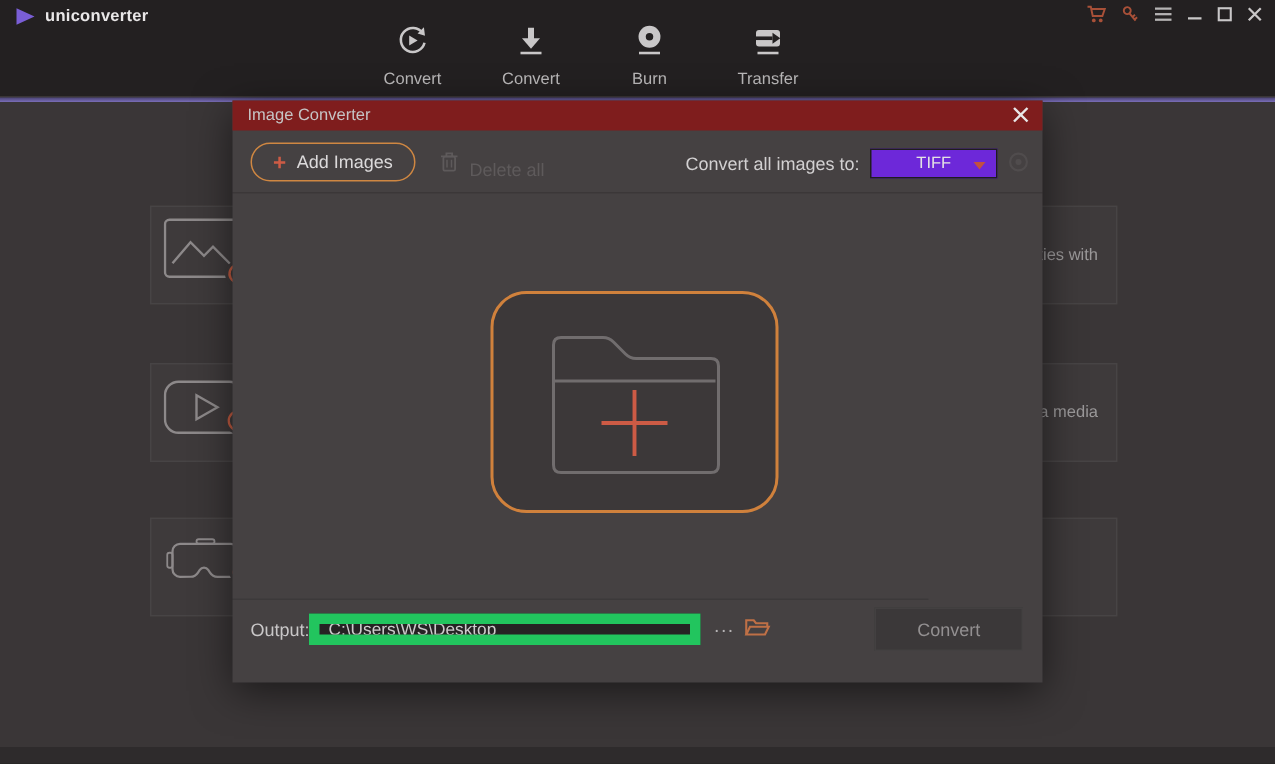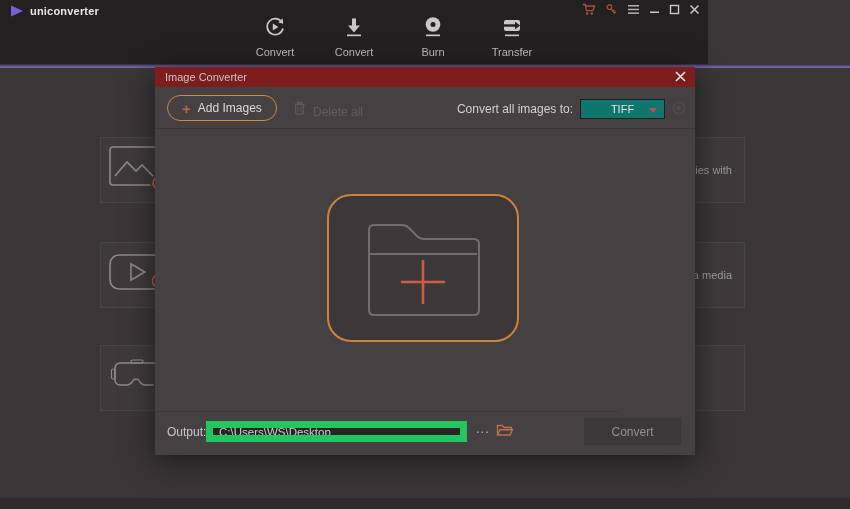--- a/index.html
+++ b/index.html
@@ -1,20 +1,20 @@
 <!DOCTYPE html>
 <html><head>
 <meta charset="utf-8">
 <style>
   * { margin:0; padding:0; box-sizing:border-box; }
   body { background:#111; font-family:"Liberation Sans", sans-serif; }
   .app { position:relative; width:850px; height:509px; background:#3a3637; overflow:hidden; }
 
   
-  .topbar { position:absolute; left:0; top:0; width:708px; height:64px; background:#232021; z-index:4; }
+  .topbar { position:absolute; left:0; top:0; width:850px; height:64px; background:#232021; z-index:4; }
   .logo { position:absolute; left:10px; top:5px; display:flex; align-items:center; gap:6px; }
   .logo .app-name { color:#e9e7e8; font-size:11px; font-weight:bold; letter-spacing:.2px; }
   .tabs { position:absolute; left:240px; top:15px; display:flex; }
   .tab { width:70px; margin-right:9px; display:flex; flex-direction:column; align-items:center; gap:3px; cursor:pointer; }
   .tab .tlabel { font-size:11px; color:#bab8b9; }
   .tab.active .tlabel { color:#8577d0; }
   .winctrls { position:absolute; right:8px; top:3px; display:flex; align-items:center; gap:9px; }
   .winctrls span { display:inline-flex; align-items:center; justify-content:center; cursor:pointer; }
 
   
@@ -41,34 +41,34 @@
 
   .dlg-toolbar { position:relative; height:42px; border-bottom:1px solid rgba(0,0,0,.14); }
   .add-btn { position:absolute; left:12px; top:8px; height:26px; padding:0 14px;
              display:flex; align-items:center; gap:7px; background:transparent;
              border:1px solid #cf8742; border-radius:14px; cursor:pointer; }
   .add-btn .plus { color:#cd5b45; font-size:15px; font-weight:bold; line-height:1; }
   .add-btn .albl { color:#dcdadb; font-size:12px; font-family:Liberation Sans, sans-serif; }
   .del-all { position:absolute; left:138px; top:13px; display:flex; align-items:flex-end; gap:7px; }
   .del-all .dlbl { color:#5e5a5b; font-size:12px; }
   .cvt-label { position:absolute; right:122px; top:15px; font-size:12px; color:#d2d0d1; }
-  .fmt-dd { position:absolute; right:30px; top:12px; width:85px; height:20px; background:#0f766e;
+  .fmt-dd { position:absolute; right:30px; top:12px; width:85px; height:20px; background:#6d28d9;
             border:1px solid #1f1d1e; display:flex; align-items:center; justify-content:center;
             cursor:pointer; }
   .fmt-dd .fval { font-size:11px; color:#e4e2e3; }
   .fmt-dd .caret { position:absolute; right:7px; top:8px; width:0; height:0;
                    border-left:4px solid transparent; border-right:4px solid transparent;
                    border-top:5px solid #c25040; }
   .gear { position:absolute; right:8px; top:13px; opacity:.55; }
 
   .dropzone { position:absolute; left:172px; top:127px; width:192px; height:148px;
               background:#3c3839; border:2px solid #d0813c; border-radius:24px;
               display:flex; align-items:center; justify-content:center; cursor:pointer; }
 
-  .out-row { position:absolute; left:0; top:344px; width:464px; height:40px;
+  .out-row { position:absolute; left:0; top:332px; width:464px; height:40px;
              border-top:1px solid rgba(0,0,0,.12); }
   .out-label { position:absolute; left:12px; top:13px; font-size:12px; color:#c9c7c8; }
   .out-input { position:absolute; left:51px; top:9px; width:261px; height:21px;
                background:#262324; border:7px solid #22c55e; color:#cecccd; font-size:11.5px;
                padding:0 6px; font-family:"Liberation Sans", sans-serif; }
   .browse { position:absolute; left:321px; top:9px; color:#b5b3b4; font-size:13px;
             letter-spacing:1px; cursor:pointer; }
   .out-folder { position:absolute; left:341px; top:11px; cursor:pointer; }
   .convert-btn { position:absolute; left:428px; top:5px; width:99px; height:29px;
                  background:#3b3839; border:1px solid #434041; color:#939091; font-size:12px;

